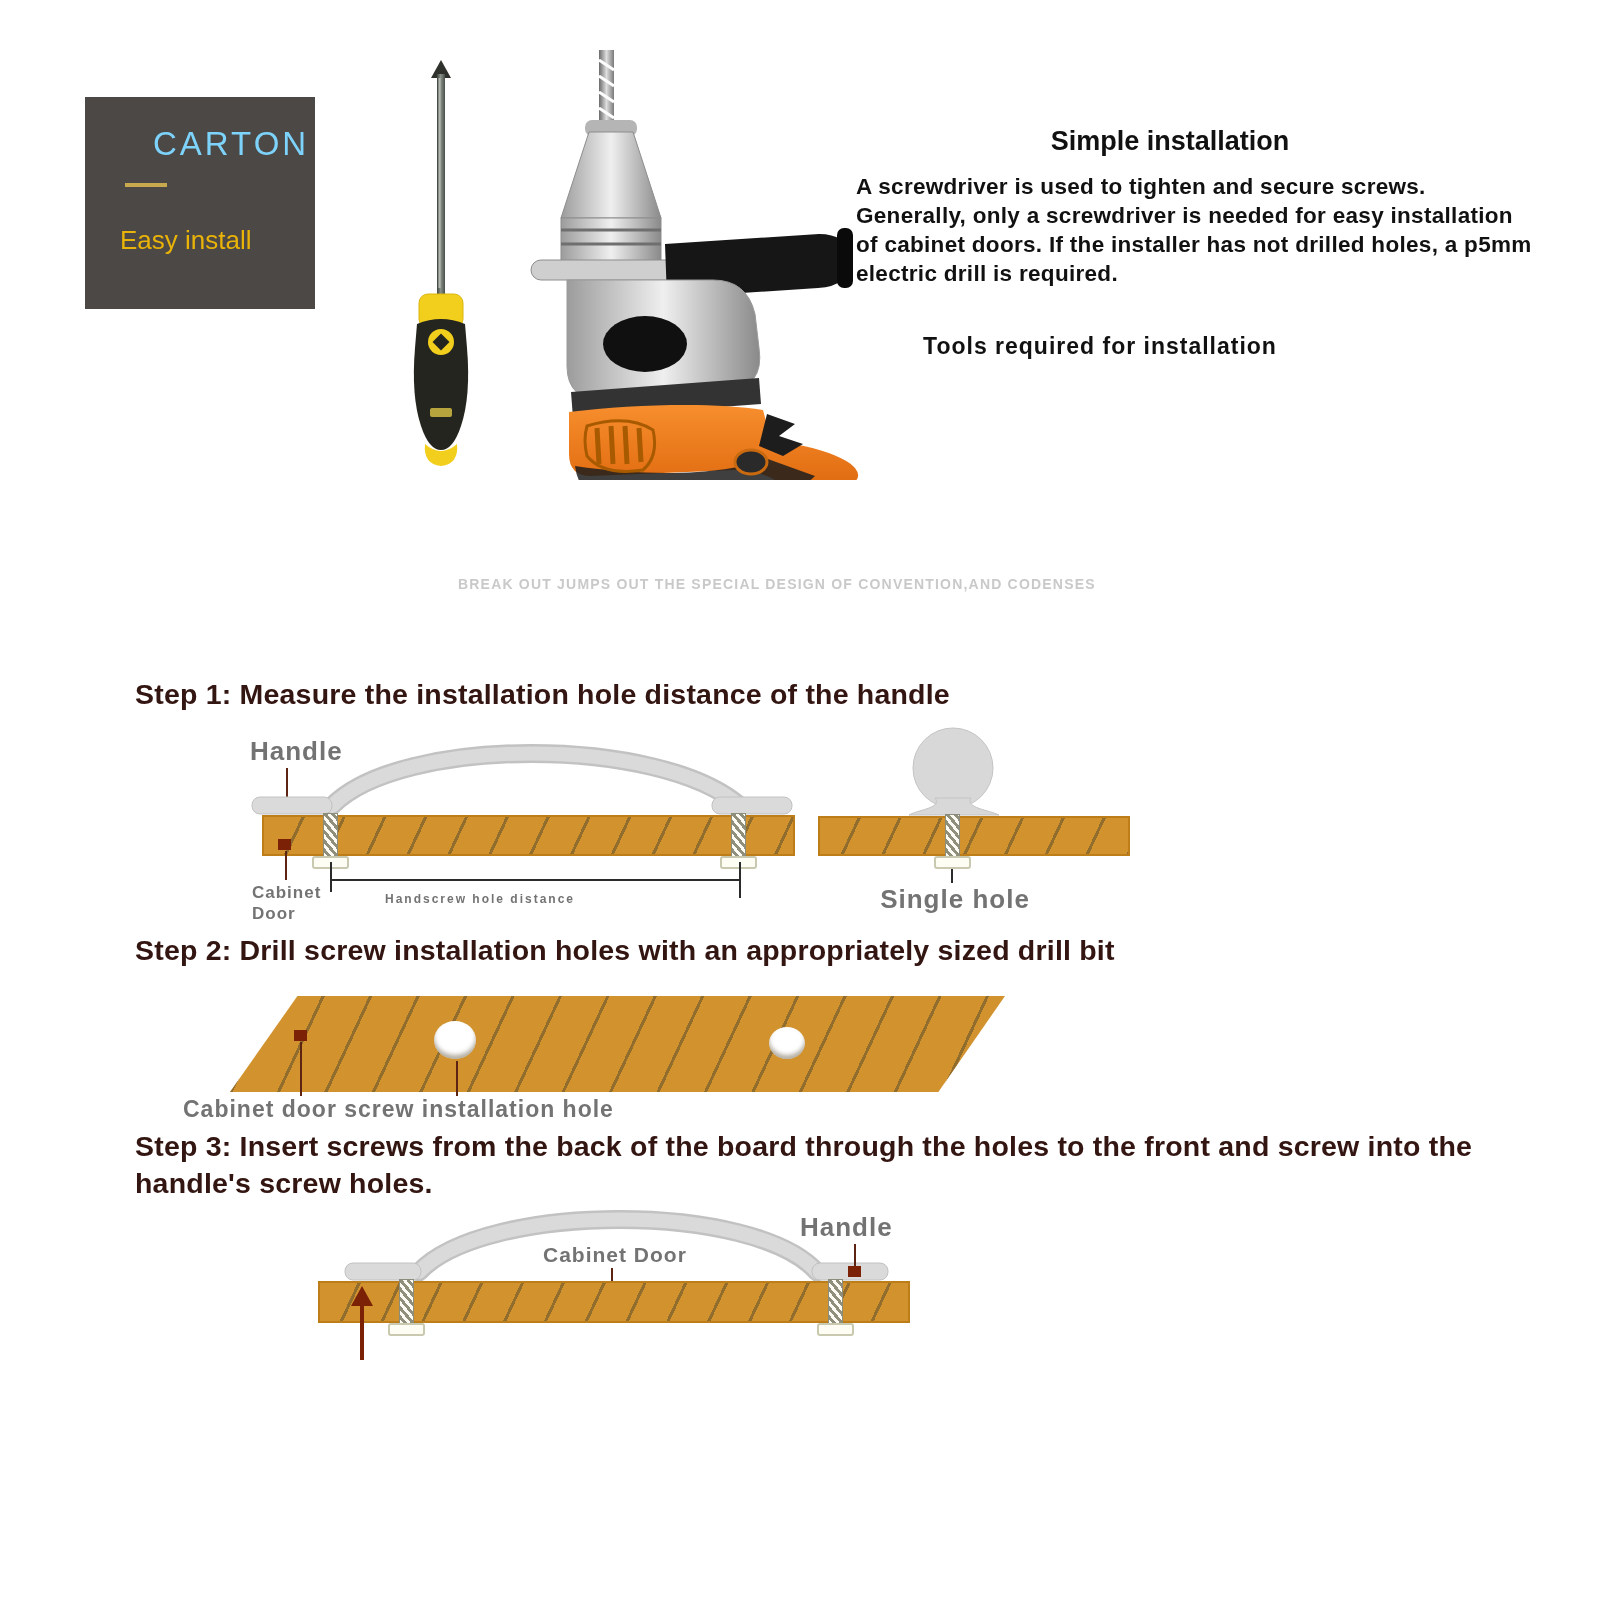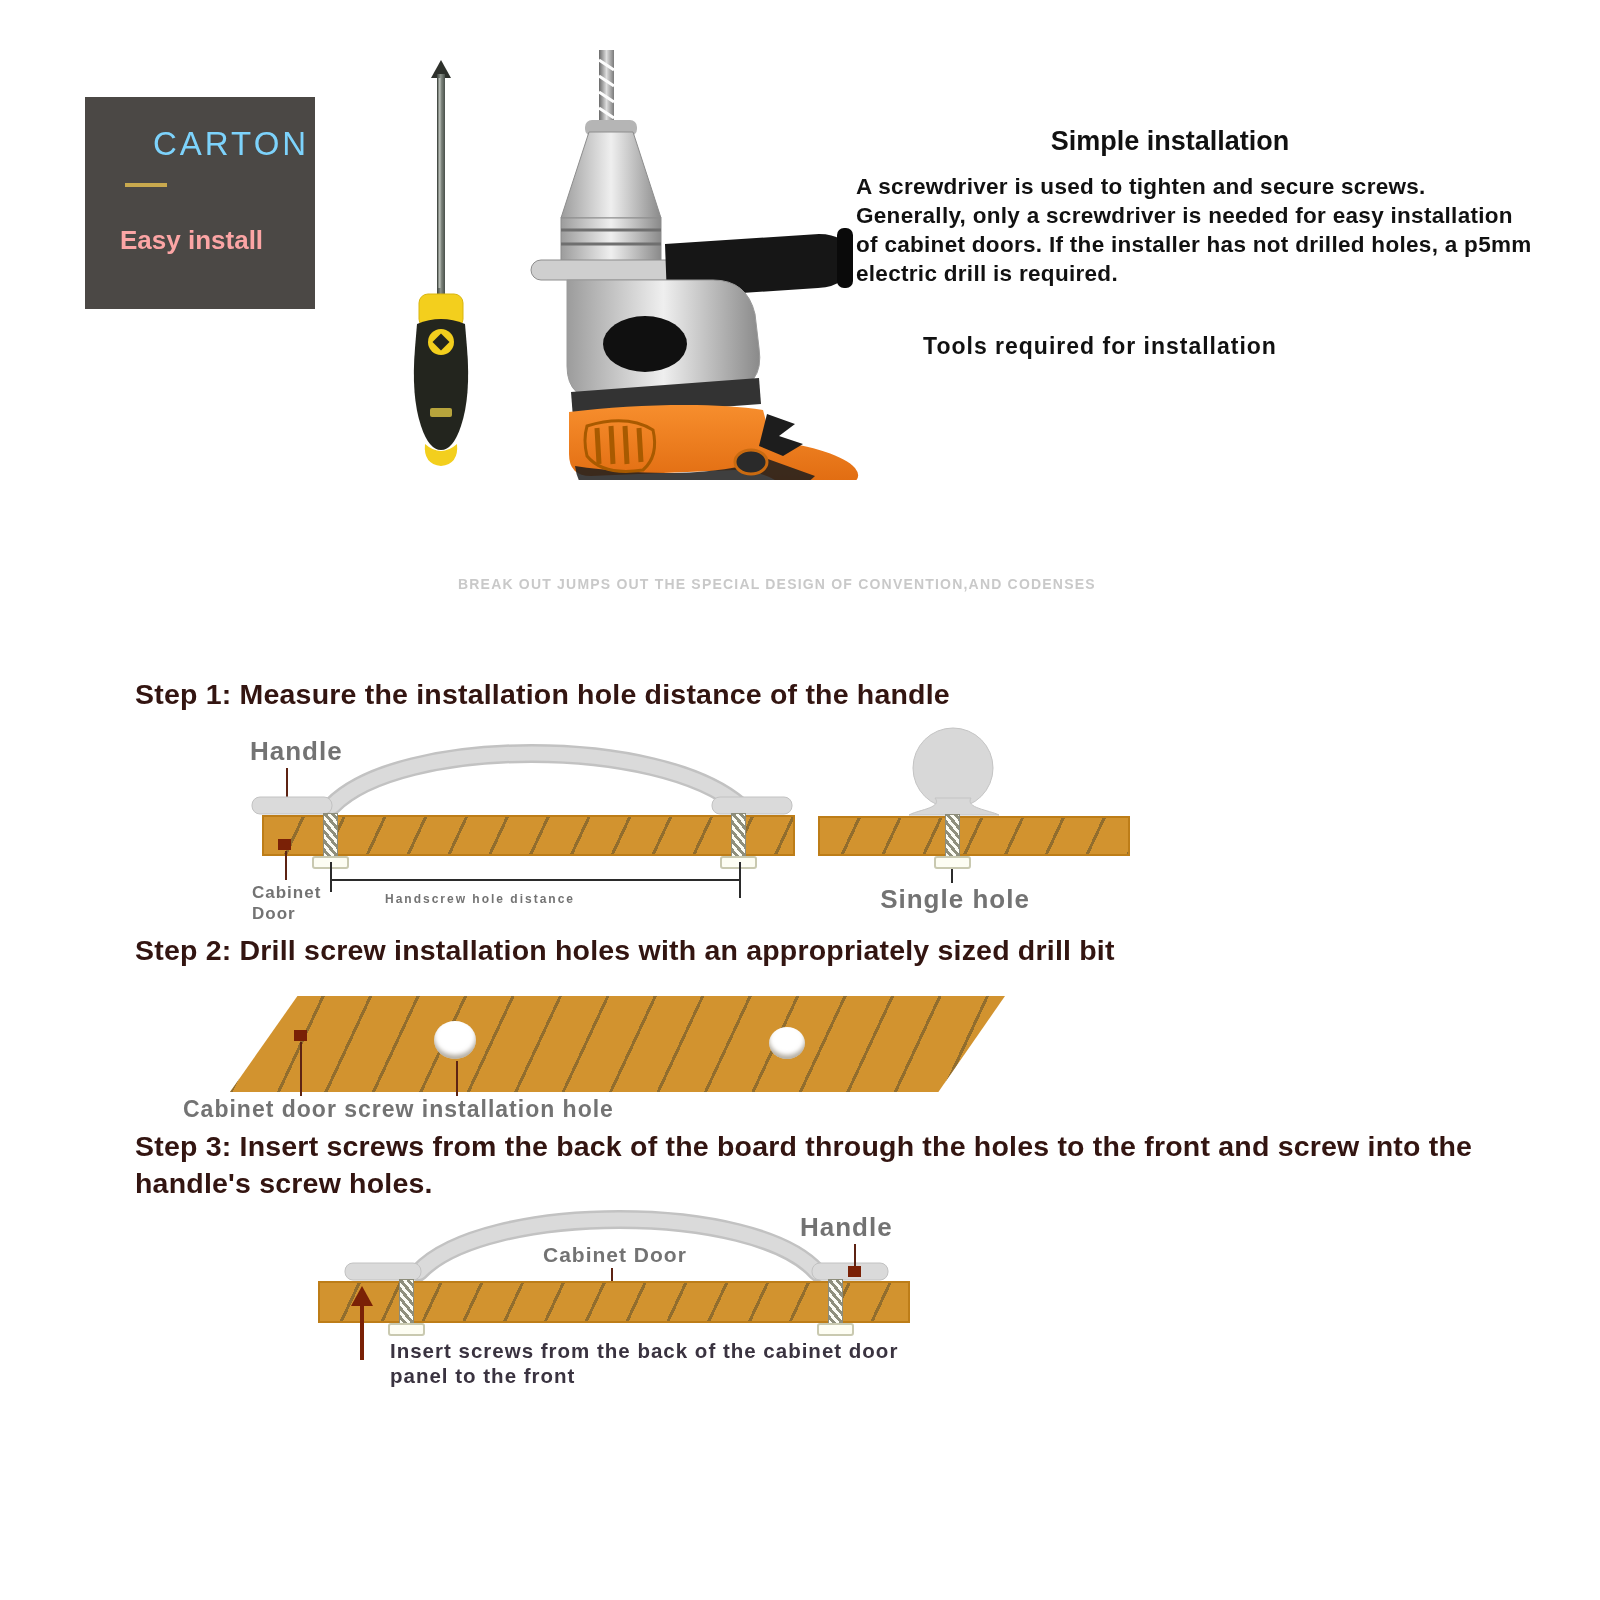--- a/index.html
+++ b/index.html
@@ -4,21 +4,21 @@
 <style>
   html,body{margin:0;padding:0;background:#ffffff;}
   .canvas{position:relative;width:1600px;height:1600px;background:#ffffff;overflow:hidden;
           font-family:"Liberation Sans", sans-serif;color:#111;}
   .abs{position:absolute;}
 
   
   .brand-card{left:85px;top:97px;width:230px;height:212px;background:#4b4845;}
   .brand-title{left:35px;top:28px;font-size:33px;letter-spacing:3px;color:#7dd3fc;font-weight:400;margin-left:33px;}
   .brand-rule{left:40px;top:86px;width:42px;height:4px;background:#c9a94e;}
-  .brand-tagline{left:35px;top:128px;font-size:26px;color:#fca5a5;font-weight:700;}
+  .brand-tagline{left:35px;top:128px;font-size:26px;color:#eab308;font-weight:400;}
 
   
   .intro-heading{left:860px;top:126px;width:620px;text-align:center;font-size:27px;font-weight:700;}
   .intro-body{left:856px;top:172px;width:684px;font-size:22.5px;line-height:29px;font-weight:700;letter-spacing:.3px;}
   .tools-heading{left:880px;top:333px;width:440px;text-align:center;font-size:23px;font-weight:700;letter-spacing:1px;}
   .tools-line{left:990px;top:388px;width:310px;text-align:center;font-size:24px;font-weight:700;line-height:31px;}
 
   .notice{left:210px;top:534px;width:1100px;font-size:17.5px;line-height:23px;font-weight:700;}
   .watermark{left:458px;top:576px;font-size:14px;color:#c9c9c9;letter-spacing:1.2px;font-weight:600;}
 
@@ -202,15 +202,14 @@
 
   <div class="abs board" style="left:318px;top:1281px;width:592px;height:42px;"></div>
   <div class="abs screw" style="left:399px;top:1279px;height:46px;"></div>
   <div class="abs nut" style="left:388px;top:1323px;width:37px;height:13px;"></div>
   <div class="abs screw" style="left:828px;top:1279px;height:46px;"></div>
   <div class="abs nut" style="left:817px;top:1323px;width:37px;height:13px;"></div>
 
   <div class="abs arrow-head" style="left:351px;top:1286px;"></div>
   <div class="abs arrow-line" style="left:360px;top:1304px;height:56px;"></div>
 
-  <div class="abs lbl note3" style="left:390px;top:1338px;width:570px;font-size:20.5px;line-height:25px;letter-spacing:1px;">Insert screws from the back of the cabinet door panel to the front</div>
 
 </div>
 
 </body></html>

